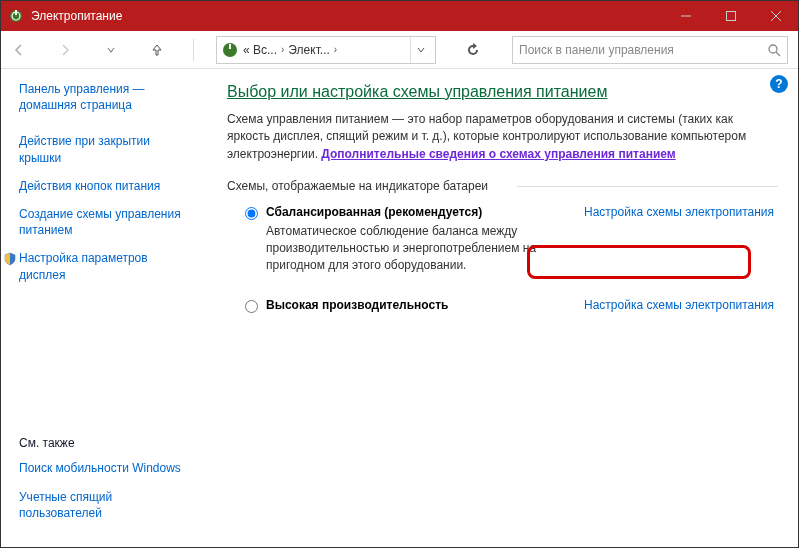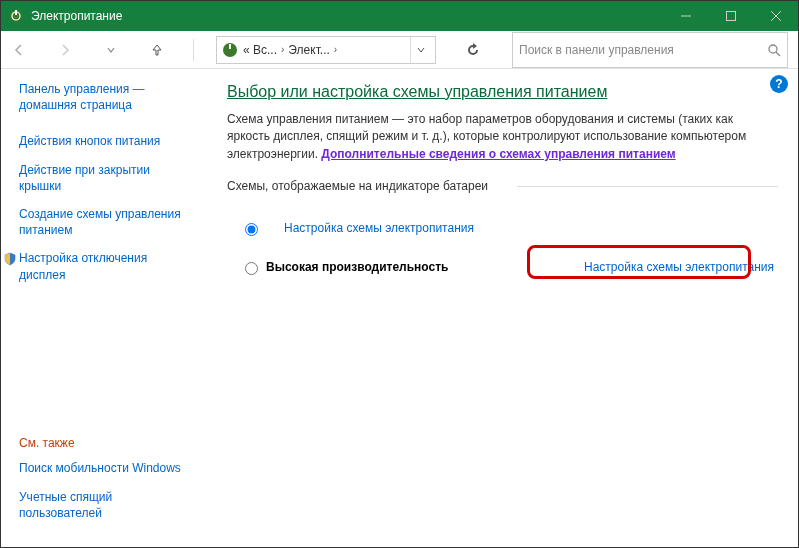--- a/index.html
+++ b/index.html
@@ -1,52 +1,52 @@
 <!DOCTYPE html>
 <html><head>
 <meta charset="utf-8">
 <style>
   * { box-sizing: border-box; margin: 0; padding: 0; }
   body { font-family: "Segoe UI", Tahoma, sans-serif; font-size: 12px; background: #fff; }
   .window { width: 799px; height: 548px; border: 1px solid #333; position: relative; background: #fff; }
   
-  .titlebar { height: 30px; background: #15803d; display: flex; align-items: center; color: #fff; }
+  .titlebar { height: 30px; background: #b91c1c; display: flex; align-items: center; color: #fff; }
   .titlebar .icon-box { width: 30px; display:flex; align-items:center; justify-content:center; }
   .titlebar .title { flex: 1; font-size: 12px; }
   .titlebar .win-btn { width: 45px; height: 30px; display:flex; align-items:center; justify-content:center; color:#ccc; }
 
   .navbar { height: 38px; border-bottom: 1px solid #e0e0e0; display:flex; align-items:center; padding: 0 4px; gap:18px; }
   .nav-btn { width:28px; height:28px; display:flex; align-items:center; justify-content:center; color:#888; }
   .nav-btn.enabled { color:#333; }
   .nav-sep { width:1px; height:22px; background:#ddd; margin:0 4px; }
   .breadcrumb { display:flex; align-items:center; height:28px; border:1px solid #ccc; flex:0 0 220px; padding:0 4px; gap:4px; }
   .breadcrumb .bc-icon { width:18px; height:18px; }
   .breadcrumb .bc-text { color:#333; }
   .breadcrumb .chev { color:#555; font-size:10px; }
   .breadcrumb .drop { margin-left:auto; color:#555; font-size:10px; padding:0 6px; border-left:1px solid #ddd; height:100%; display:flex; align-items:center;}
   .refresh-btn { width:30px; height:28px; border:1px solid transparent; display:flex; align-items:center; justify-content:center; color:#555; margin-left:4px;}
-  .searchbox { flex:1; height:36px; border:1px solid #ccc; margin-left:6px; margin-right:6px; display:flex; align-items:center; padding:0 6px; color:#777;}
+  .searchbox { flex:1; height:28px; border:1px solid #ccc; margin-left:6px; margin-right:6px; display:flex; align-items:center; padding:0 6px; color:#777;}
   .searchbox input { border:none; outline:none; flex:1; font-size:12px; color:#333; }
   .searchbox input::placeholder { color:#888; }
   .searchbox .sicon { color:#888; }
 
   .body { display:flex; height: calc(100% - 68px); }
   .sidebar { width: 200px; padding: 12px 10px 8px 18px; position:relative; }
   .sidebar a { color:#0066cc; text-decoration:none; display:block; margin-bottom:12px; line-height:1.35; }
   .sidebar .with-icon { position:relative; padding-left:0px; }
   .sidebar .side-icon { position:absolute; left:-16px; top:2px; width:14px; height:14px; }
   .see-also { position:absolute; bottom:14px; left:18px; right:10px; }
-  .see-also .label { color:#c2410c; margin-bottom:10px; }
+  .see-also .label { color:#0f172a; margin-bottom:10px; }
 
   .main { flex:1; padding: 14px 20px 10px 26px; position:relative; }
   .help-icon { position:absolute; top:6px; right:10px; width:18px; height:18px; background:#0078d7; border-radius:50%; color:#fff; font-size:12px; font-weight:bold; display:flex; align-items:center; justify-content:center;}
   .main h1 { color:#0a6b3a; font-weight:normal; font-size:16px; margin-bottom:10px;text-decoration:underline; }
   .main .desc { color:#333; line-height:1.45; margin-bottom:4px; }
   .main .desc a { color:#6d28d9; text-decoration:underline;font-weight:bold; }
-  .fieldset-label { color:#333; margin-top:16px; margin-bottom:22px; position:relative; }
+  .fieldset-label { color:#333; margin-top:16px; margin-bottom:6px; position:relative; }
   .fieldset-label::after { content:""; position:absolute; top:50%; height:1px; background:#ddd; left:290px; right:0;}
   .plan { display:flex; align-items:flex-start; padding:6px 4px 6px 18px; gap:8px; }
   .plan .radio { margin-top:2px; }
   .plan .ptxt { flex:1; }
   .plan .ptitle { color:#000;font-weight:bold; }
   .plan .ptitle.bold { font-weight:bold; }
   .plan .pdesc { color:#333; margin-top:4px; line-height:1.4; font-size:12px; max-width:320px;}
   .plan .plink { color:#0066cc; text-decoration:none; white-space:nowrap; margin-left:18px;}
   .highlight-box { position:absolute; border:3px solid #d40000; border-radius:8px; pointer-events:none; }
 
@@ -134,48 +134,52 @@
             <line x1="9" y1="9" x2="13" y2="13" stroke="#888" stroke-width="1.3"></line>
           </svg>
         </span>
     </div>
   </div>
 
   <div class="body">
     <div class="sidebar">
       <a href="#">Панель управления — домашняя страница</a>
       <div style="height:8px"></div>
+      <a href="#">Действие при закрытии крышки</a>
       <a href="#">Действия кнопок питания</a>
-      <a href="#">Действие при закрытии крышки</a>
       <a href="#">Создание схемы управления питанием</a>
       <a href="#" class="with-icon">
         <svg class="side-icon" viewBox="0 0 14 14">
             <path d="M7 1 L12 3 L12 7 C12 10 9 12 7 13 C5 12 2 10 2 7 L2 3 Z" fill="#3a78c8" stroke="#2a5a9a" stroke-width="0.5"></path>
             <path d="M7 1 L7 13 C5 12 2 10 2 7 L2 3 Z" fill="#f0c040"></path>
           </svg>
-        <span>Настройка отключения дисплея</span>
+        <span>Настройка параметров дисплея</span>
       </a>
 
       <div class="see-also">
         <div class="label">См. также</div>
         <a href="#">Поиск мобильности Windows</a>
         <a href="#">Учетные спящий пользователей</a>
       </div>
     </div>
 
     <div class="main">
       <div class="help-icon">?</div>
       <h1>Выбор или настройка схемы управления питанием</h1>
       <p class="desc">
         <span>Схема управления питанием — это набор параметров оборудования и системы (таких как яркость дисплея, спящий режим и т. д.), которые контролируют использование компьютером электроэнергии. </span><a href="#">Дополнительные сведения о схемах управления питанием</a>
       </p>
       <div class="fieldset-label">Схемы, отображаемые на индикаторе батареи</div>
 
       <div class="plan">
         <input type="radio" class="radio" name="plan" checked="" style="">
+        <div class="ptxt">
+          <div class="ptitle bold">Сбалансированная (рекомендуется)</div>
+          <div class="pdesc">Автоматическое соблюдение баланса между производительностью и энергопотреблением на пригодном для этого оборудовании.</div>
+        </div>
         <a href="#" class="plink">Настройка схемы электропитания</a>
       </div>
 
       <div class="plan" style="margin-top:12px">
         <input type="radio" class="radio" name="plan" style="">
         <div class="ptxt">
           <div class="ptitle">Высокая производительность</div>
         </div>
         <a href="#" class="plink">Настройка схемы электропитания</a>
       </div>

